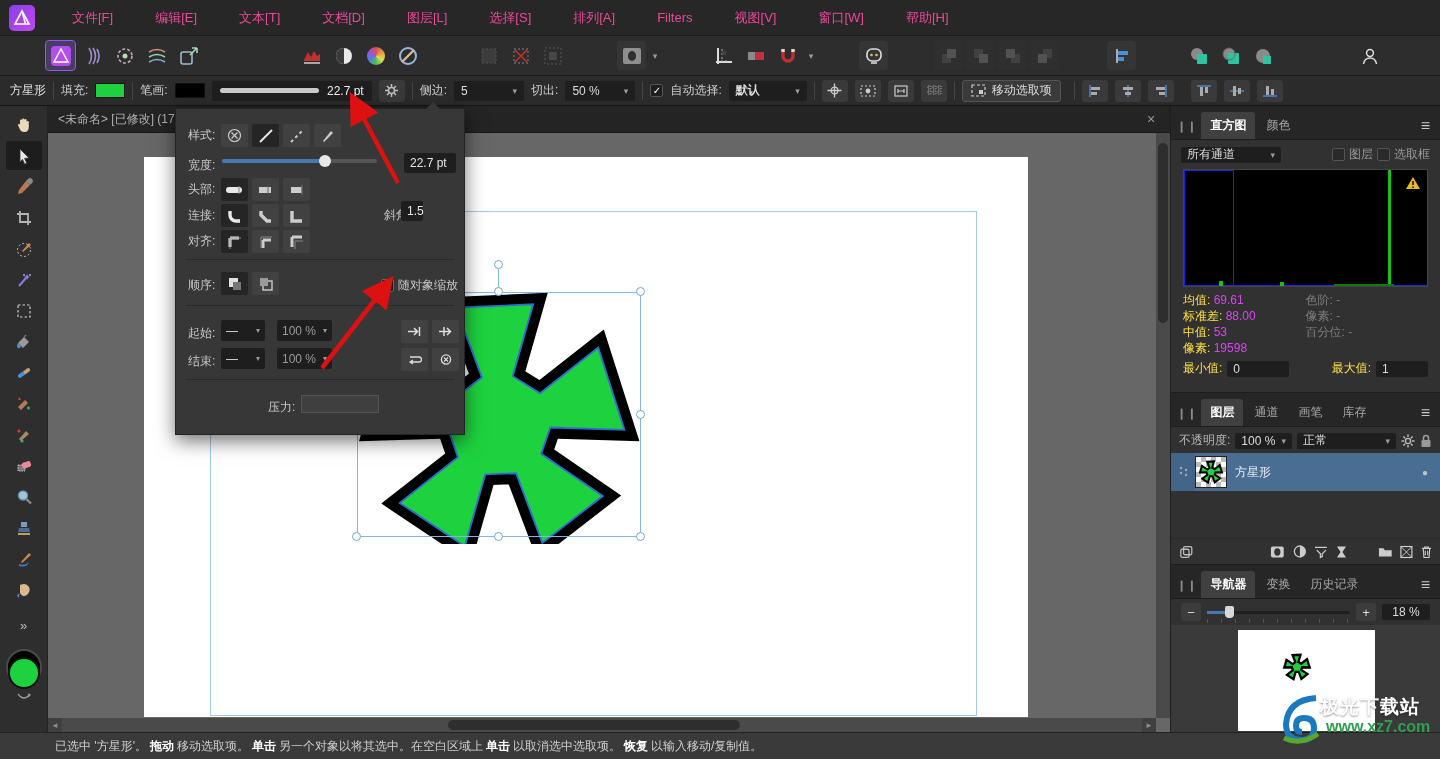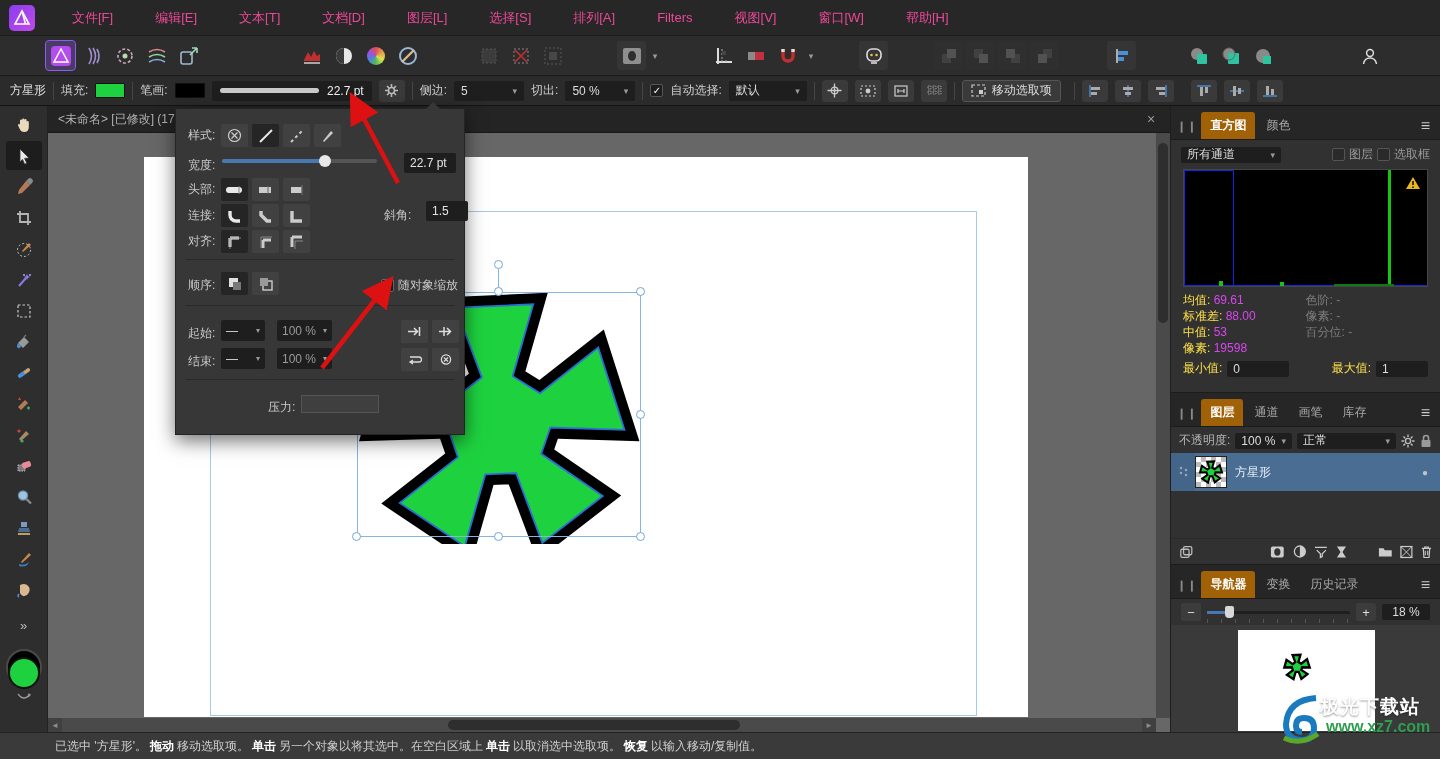--- a/index.html
+++ b/index.html
@@ -48,21 +48,21 @@
 .rotstem{position:absolute;left:450px;top:136px;width:1px;height:24px;background:#85b5e2}
 .hscroll{position:absolute;left:0;right:14px;bottom:0;height:14px;background:#4a4a4a;display:flex;align-items:center}
 .hthumb{position:absolute;left:400px;width:292px;height:10px;top:2px;background:#2e2e2e;border-radius:5px}
 .scrollarrow{width:14px;height:14px;display:flex;align-items:center;justify-content:center;color:#8c8c8c;font-size:8px;background:#404040}
 .vscroll{position:absolute;top:0;bottom:14px;right:0;width:14px;background:#4a4a4a}
 .vthumb{position:absolute;top:10px;height:180px;left:2px;width:10px;background:#2e2e2e;border-radius:5px}
 
 .rightcol{width:270px;flex:0 0 270px;background:#313131;border-left:1px solid #1e1e1e;display:flex;flex-direction:column;font-size:12px}
 .panel-tabs{height:34px;background:#262626;display:flex;align-items:flex-end;gap:2px;padding:0 6px;position:relative;border-bottom:1px solid #1c1c1c}
 .ptab{padding:5px 9px;color:#a8a8a8;border-radius:3px 3px 0 0}
-.ptab.on{background:#a16207;color:#fff;font-weight:bold}
+.ptab.on{background:#404040;color:#fff;font-weight:bold}
 .grip{color:#8a8a8a;margin:0 2px 6px 0;font-size:11px;letter-spacing:1px}
 .hamb{margin-left:auto;color:#c9c9c9;font-size:16px;padding:0 4px 4px}
 .darkfield{background:#1e1e1e;border-radius:2px;height:16px;display:flex;align-items:center;padding:0 6px;gap:6px;color:#ddd}
 .histo-stats{display:grid;grid-template-columns:1fr 1fr;padding:5px 12px 0;line-height:16px}
 .statlbl{color:#fde047}.statval{color:#d946ef}
 .dimlbl{color:#7d7d7d}
 .layerrow{height:38px;background:#4a6d94;display:flex;align-items:center;margin-top:4px}
 .thumbchecker{width:32px;height:32px;background:
  linear-gradient(45deg,#bbb 25%,transparent 25%,transparent 75%,#bbb 75%),
  linear-gradient(45deg,#bbb 25%,#fff 25%,#fff 75%,#bbb 75%);
@@ -321,21 +321,21 @@
     </div>
   <span>切出:</span>
   <div class="dropbox" style="width:70px">
       <span>50 %</span>
       <span class="cv">▾</span>
     </div>
   <div class="vsep"></div>
   <div class="chk">✓</div>
   <span>自动选择:</span>
   <div class="dropbox" style="width:78px">
-      <span style="font-weight:normal">默认</span>
+      <span style="font-weight:bold">默认</span>
       <span class="cv">▾</span>
     </div>
   <div class="vsep"></div>
   <div class="minibtn">
       <svg width="15" height="15" viewBox="0 0 15 15">
         <circle cx="7.5" cy="7.5" r="3.4" fill="none" stroke="#ccc" stroke-width="1.3"></circle>
         <path d="M7.5 0.5 v14 M0.5 7.5 h14" stroke="#ccc" stroke-width="1.3"></path>
       </svg>
     </div>
   <div class="minibtn">
@@ -814,21 +814,21 @@
       </div>
     <div class="pbtn">
         <svg width="14" height="14" viewBox="0 0 14 14">
           <path d="M2 2 v10 h10" fill="none" stroke="#ccc" stroke-width="3.4"></path>
         </svg>
       </div>
   </div>
   <div class="prow" style="left:208px;top:98px">
       <span>斜角:</span>
     </div>
-  <div class="pfield" style="position:absolute;left:250px;top:92px;width:42px">
+  <div class="pfield" style="position:absolute;left:225px;top:92px;width:22px">
       <span>1.5</span>
     </div>
   <div class="prow" style="left:12px;top:124px">
       <span>对齐:</span>
     </div>
   <div class="prow" style="left:45px;top:121px">
     <div class="pbtn sel">
         <svg width="14" height="14" viewBox="0 0 14 14">
           <path d="M2 3 h9 M2 3 v9" stroke="#e8e8e8" stroke-width="3"></path>
           <path d="M2 3 h11 M2 3 v11" stroke="#888" stroke-width="1"></path>

